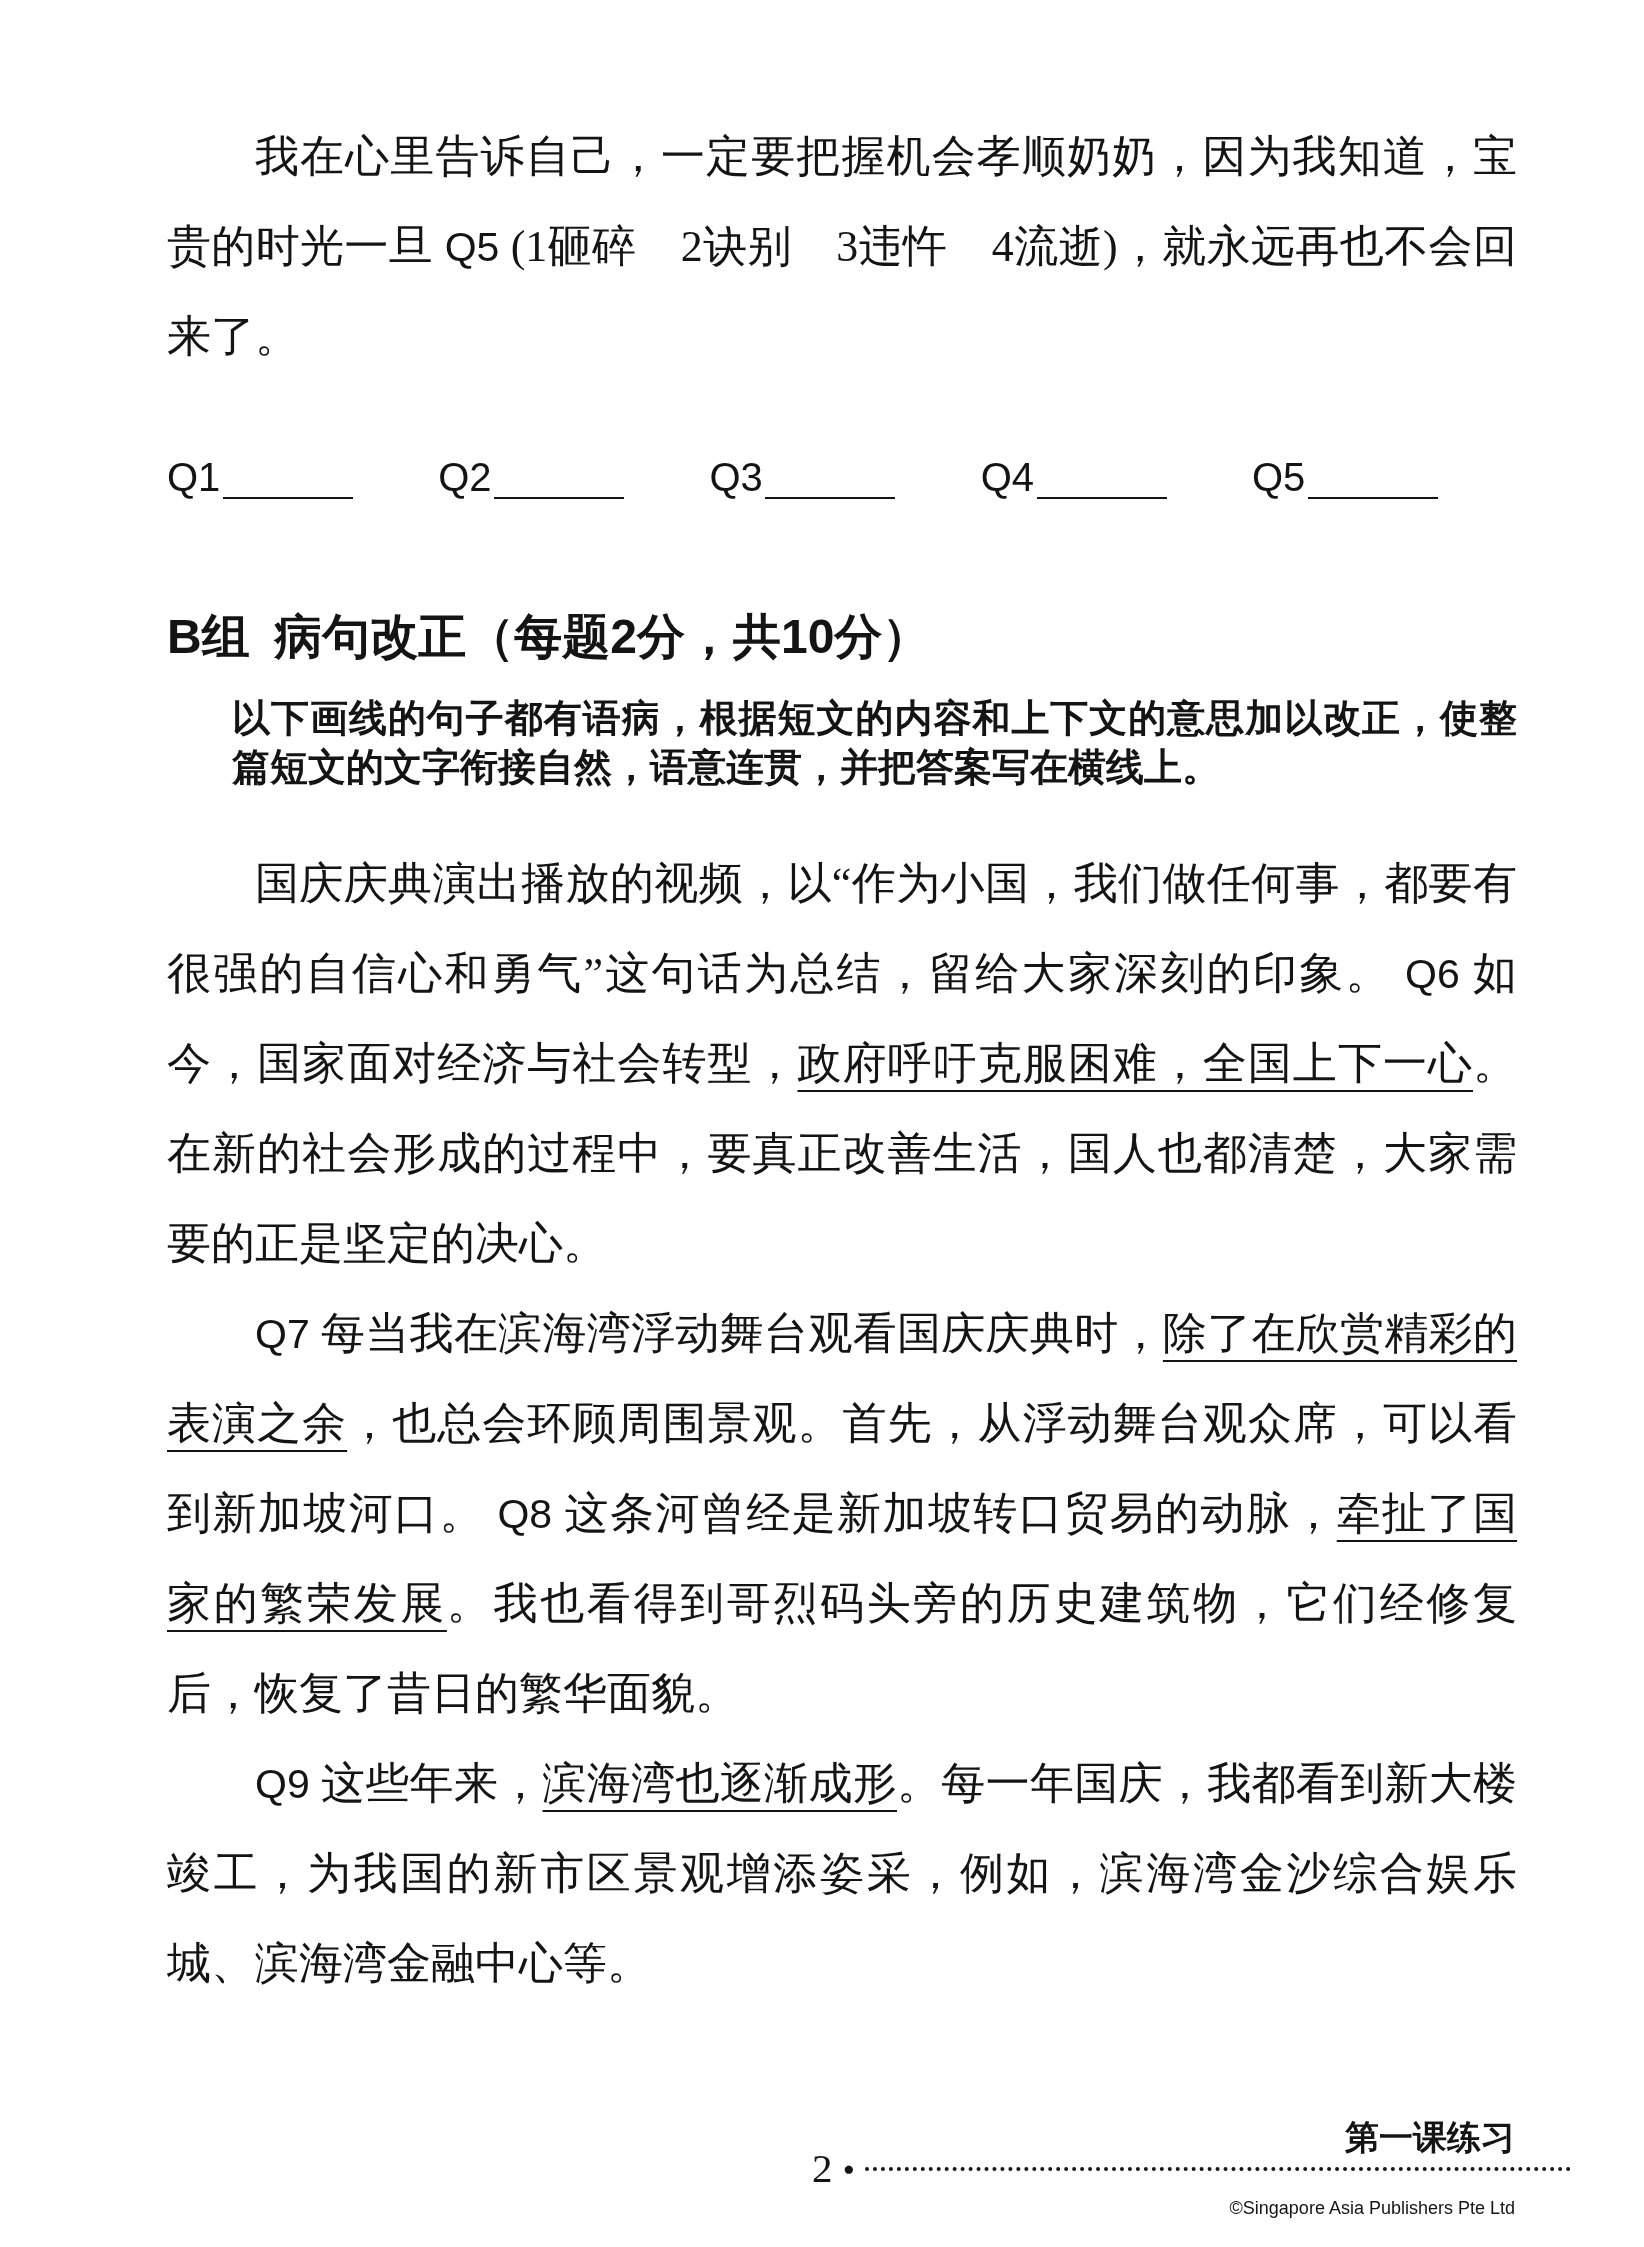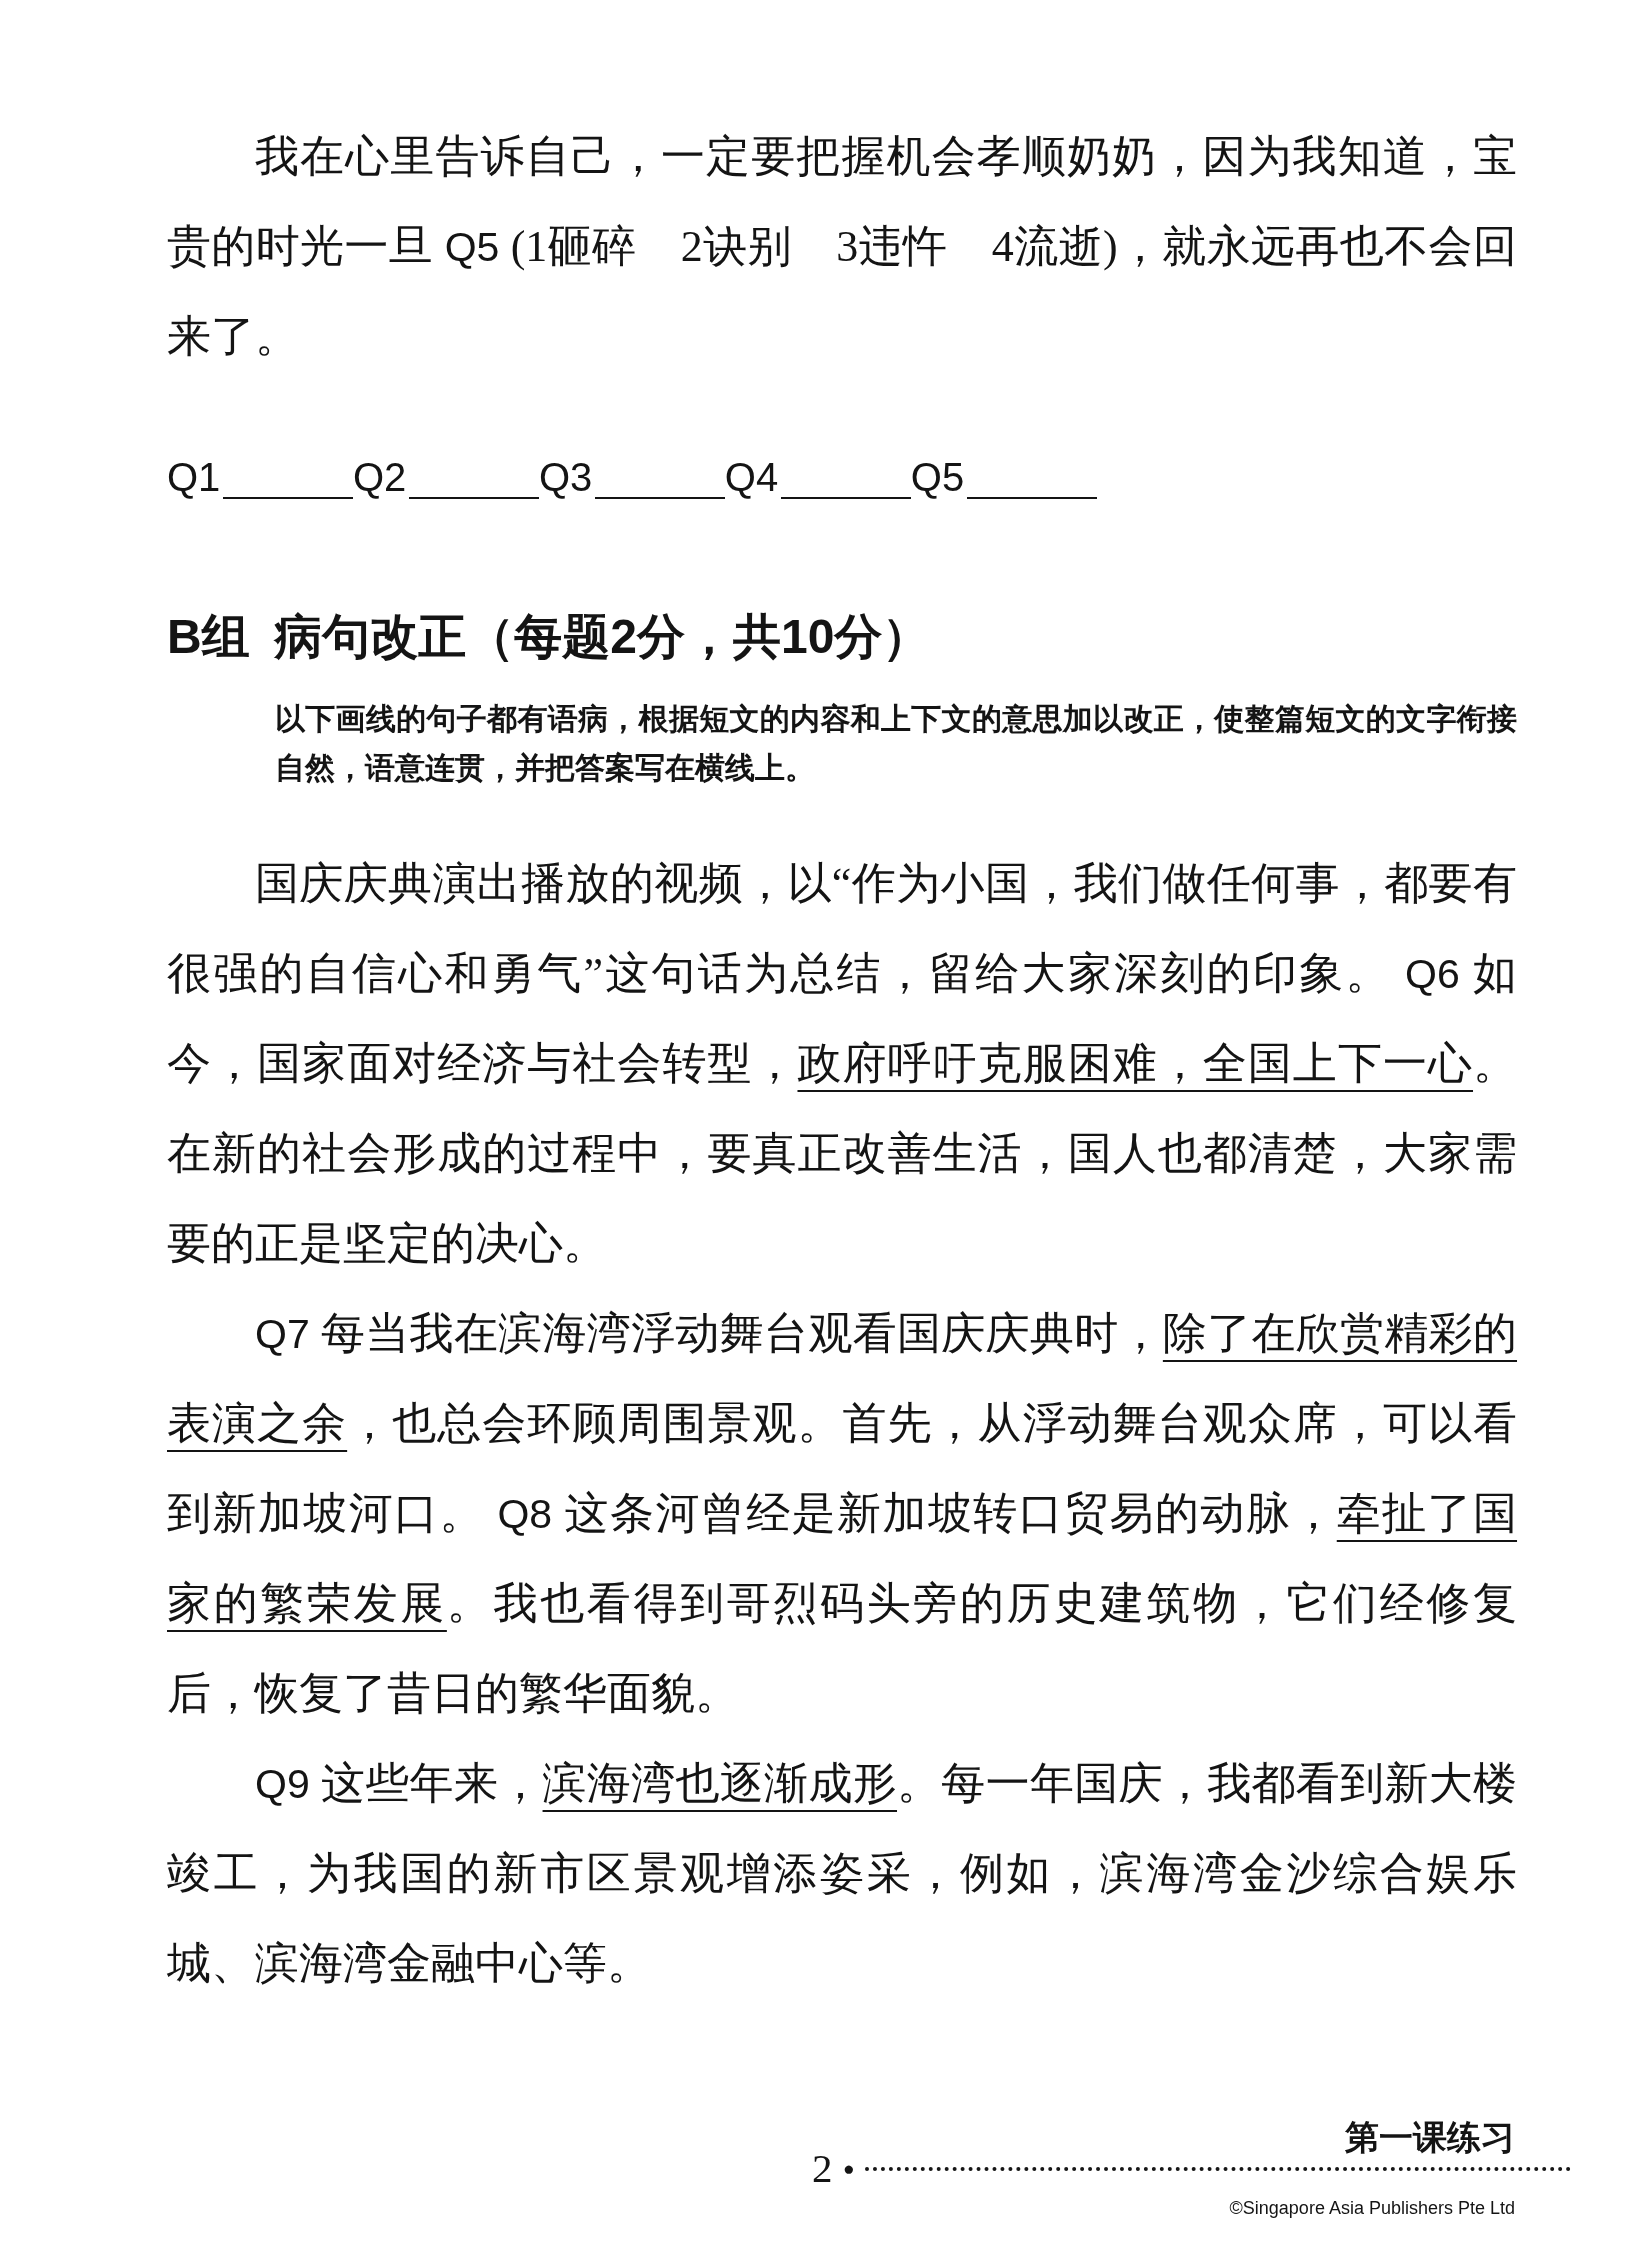--- a/index.html
+++ b/index.html
@@ -37,21 +37,21 @@
   .answers-label {
     margin-top: 54px;
     font-family: "Liberation Sans", "DejaVu Sans", sans-serif;
     font-weight: bold;
     font-size: 40px;
     line-height: 58px;
   }
   .answers-row {
     margin-top: 63px;
     display: flex;
-    justify-content: flex-start;
+    justify-content: space-between;
     padding-right: 79px;
     height: 54px;
   }
   .blank-item {
     display: flex;
     align-items: flex-end;
   }
   .blank-label {
     font-family: "Liberation Sans", "DejaVu Sans", sans-serif;
     font-size: 40px;
@@ -70,24 +70,24 @@
     font-family: "Liberation Sans", "DejaVu Sans", sans-serif;
     font-weight: bold;
     font-size: 48px;
     line-height: 65px;
     display: flex;
     gap: 24.6px;
     align-items: flex-end;
   }
   .instructions {
     margin-top: 24.6px;
-    margin-left: 108px;
+    margin-left: 65px;
     font-family: "Liberation Sans", "DejaVu Sans", sans-serif;
     font-weight: 600;
-    font-size: 30px;
+    font-size: 38px;
     line-height: 49px;
     text-align: justify;
   }
   .passage {
     margin-top: 47px;
   }
   .footer-lesson {
     position: absolute;
     right: 129px;
     bottom: 93px;

